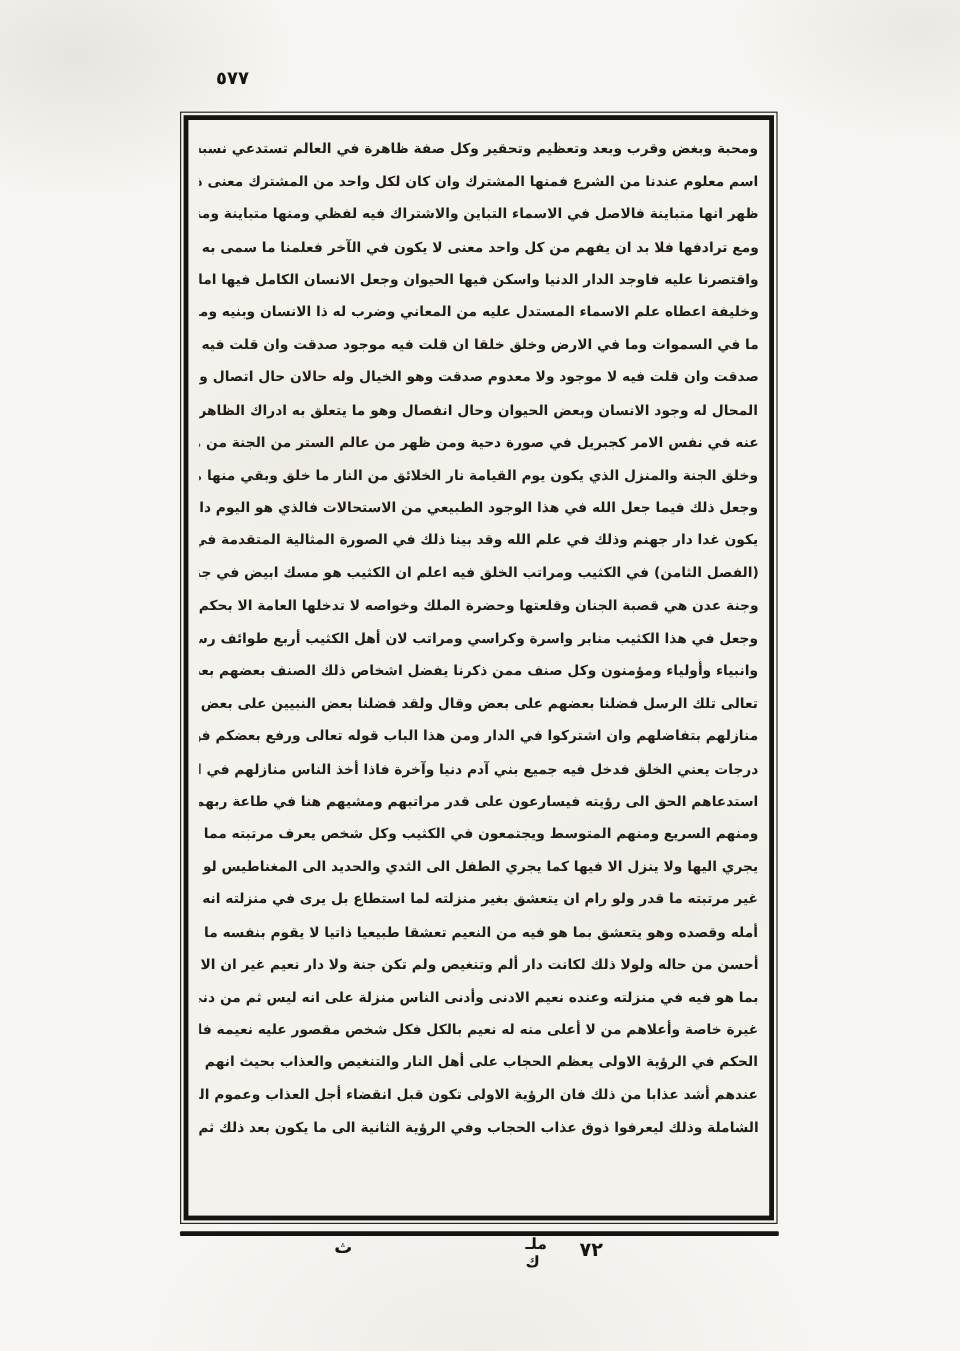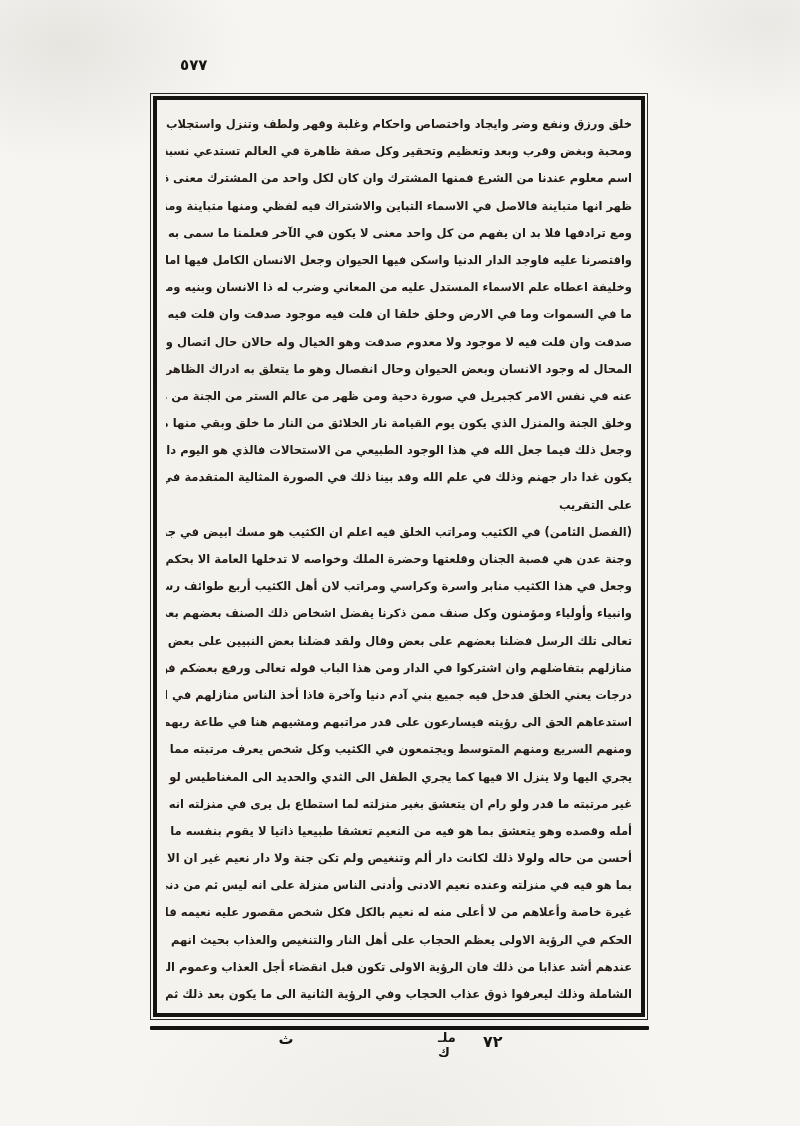--- a/index.html
+++ b/index.html
@@ -47,35 +47,33 @@
   .catchword span{display:block;margin-left:40px;}
   .sidemark{left:276px;top:1032px;font-size:15px;line-height:15px;text-align:center;width:20px;}
 </style>
 </head>
 <body>
 
 <div class="page-number">٥٧٧</div>
 
 <div class="frame">
   <div class="textblock" id="textblock">
-      <div class="line">خلق ورزق ونفع وضر وايجاد واختصاص واحكام وغلبة وقهر ولطف وتنزل واستجلاب</div>
       <div class="line">ومحبة وبغض وقرب وبعد وتعظيم وتحقير وكل صفة ظاهرة في العالم تستدعي نسبة خاصة لها</div>
       <div class="line">اسم معلوم عندنا من الشرع فمنها المشترك وان كان لكل واحد من المشترك معنى ذاتيين</div>
       <div class="line">ظهر انها متباينة فالاصل في الاسماء التباين والاشتراك فيه لفظي ومنها متباينة ومنها مترادفة</div>
       <div class="line">ومع ترادفها فلا بد ان يفهم من كل واحد معنى لا يكون في الآخر فعلمنا ما سمى به نفسه</div>
       <div class="line">واقتصرنا عليه فاوجد الدار الدنيا واسكن فيها الحيوان وجعل الانسان الكامل فيها اماما</div>
       <div class="line">وخليفة اعطاه علم الاسماء المستدل عليه من المعاني وضرب له ذا الانسان وبنيه وما تناسل منه جميع</div>
       <div class="line">ما في السموات وما في الارض وخلق خلقا ان قلت فيه موجود صدقت وان قلت فيه معدوم</div>
       <div class="line">صدقت وان قلت فيه لا موجود ولا معدوم صدقت وهو الخيال وله حالان حال اتصال وهذا</div>
       <div class="line">المحال له وجود الانسان وبعض الحيوان وحال انفصال وهو ما يتعلق به ادراك الظاهر مجازا</div>
       <div class="line">عنه في نفس الامر كجبريل في صورة دحية ومن ظهر من عالم الستر من الجنة من ملك وغيره</div>
       <div class="line">وخلق الجنة والمنزل الذي يكون يوم القيامة نار الخلائق من النار ما خلق وبقي منها ما بقي في القوة</div>
       <div class="line">وجعل ذلك فيما جعل الله في هذا الوجود الطبيعي من الاستحالات فالذي هو اليوم دار دنيا</div>
       <div class="line">يكون غدا دار جهنم وذلك في علم الله وقد بينا ذلك في الصورة المثالية المتقدمة في هذا الباب</div>
-      <div class="line short">على التقريب</div>
       <div class="line">(الفصل الثامن) في الكثيب ومراتب الخلق فيه اعلم ان الكثيب هو مسك ابيض في جنة عدن</div>
       <div class="line">وجنة عدن هي قصبة الجنان وقلعتها وحضرة الملك وخواصه لا تدخلها العامة الا بحكم الزيارة</div>
       <div class="line">وجعل في هذا الكثيب منابر واسرة وكراسي ومراتب لان أهل الكثيب أربع طوائف رسل</div>
       <div class="line">وانبياء وأولياء ومؤمنون وكل صنف ممن ذكرنا يفضل اشخاص ذلك الصنف بعضهم بعضا قال</div>
       <div class="line">تعالى تلك الرسل فضلنا بعضهم على بعض وقال ولقد فضلنا بعض النبيين على بعض فتفضل</div>
       <div class="line">منازلهم بتفاضلهم وان اشتركوا في الدار ومن هذا الباب قوله تعالى ورفع بعضكم فوق بعض</div>
       <div class="line">درجات يعني الخلق فدخل فيه جميع بني آدم دنيا وآخرة فاذا أخذ الناس منازلهم في الجنة</div>
       <div class="line">استدعاهم الحق الى رؤيته فيسارعون على قدر مراتبهم ومشيهم هنا في طاعة ربهم فمنهم البطيء</div>
       <div class="line">ومنهم السريع ومنهم المتوسط ويجتمعون في الكثيب وكل شخص يعرف مرتبته مما حضر وربما</div>
       <div class="line">يجري اليها ولا ينزل الا فيها كما يجري الطفل الى الثدي والحديد الى المغناطيس لو رام ان ينزل في</div>

